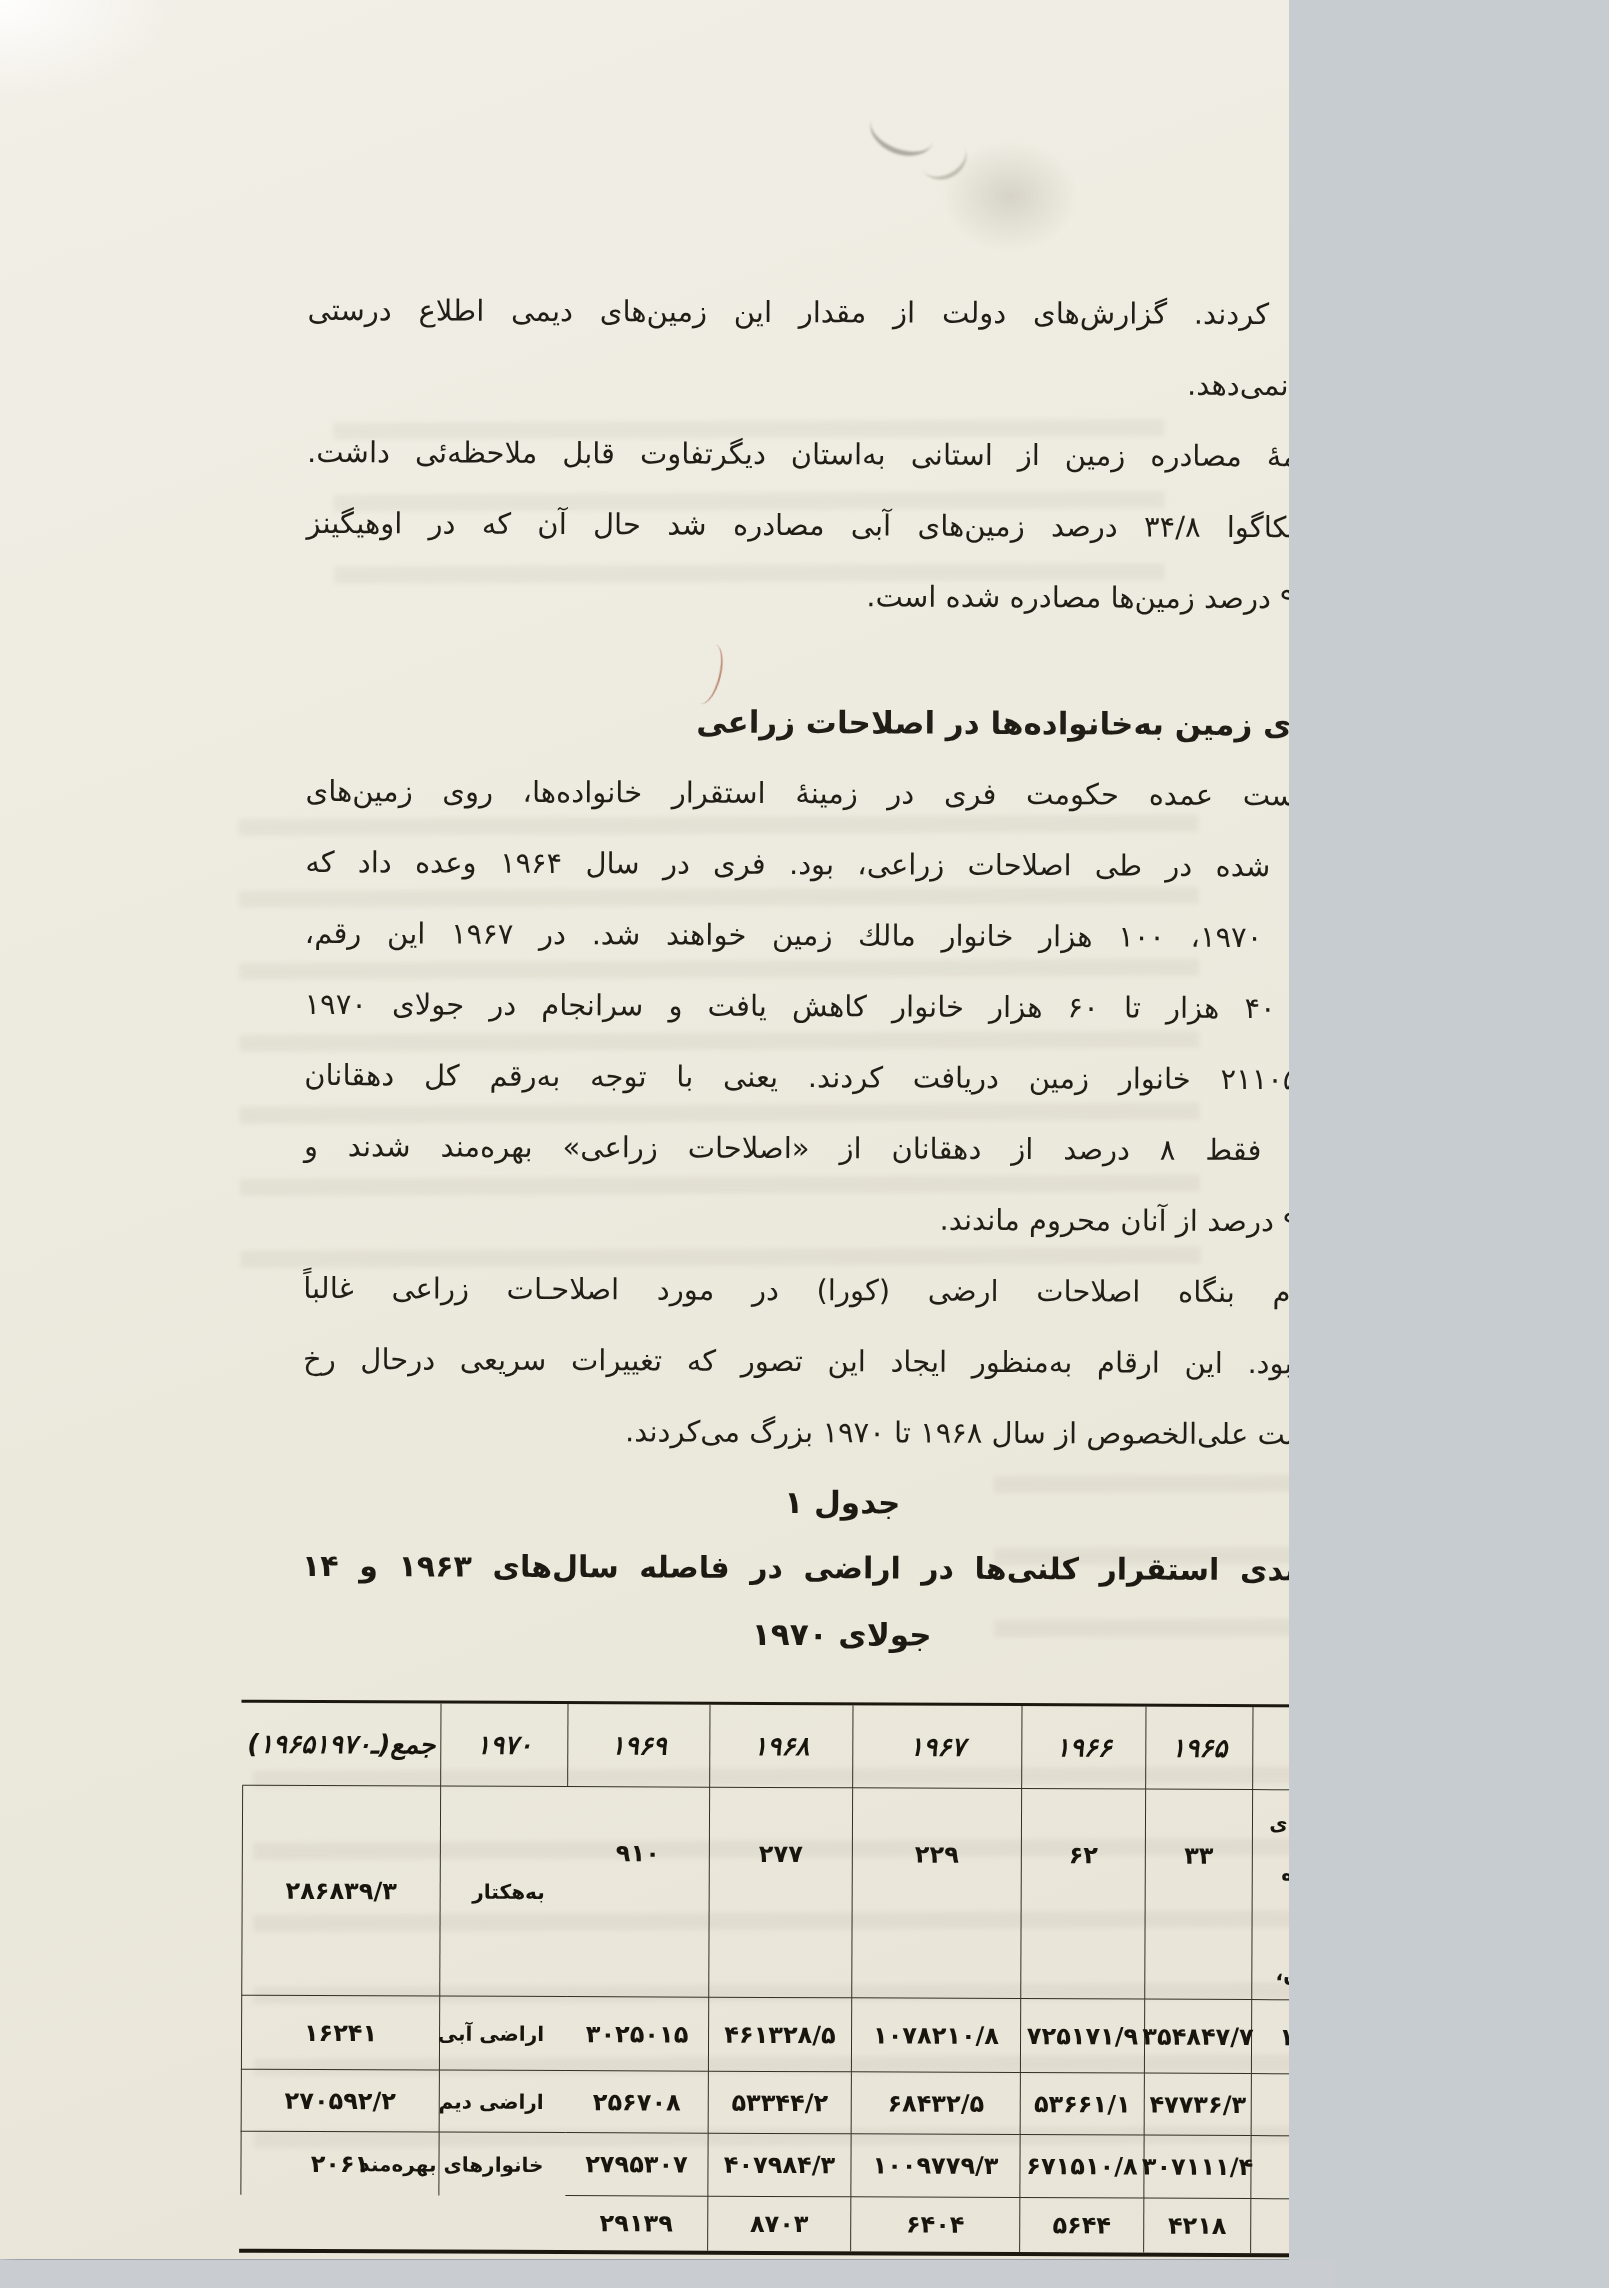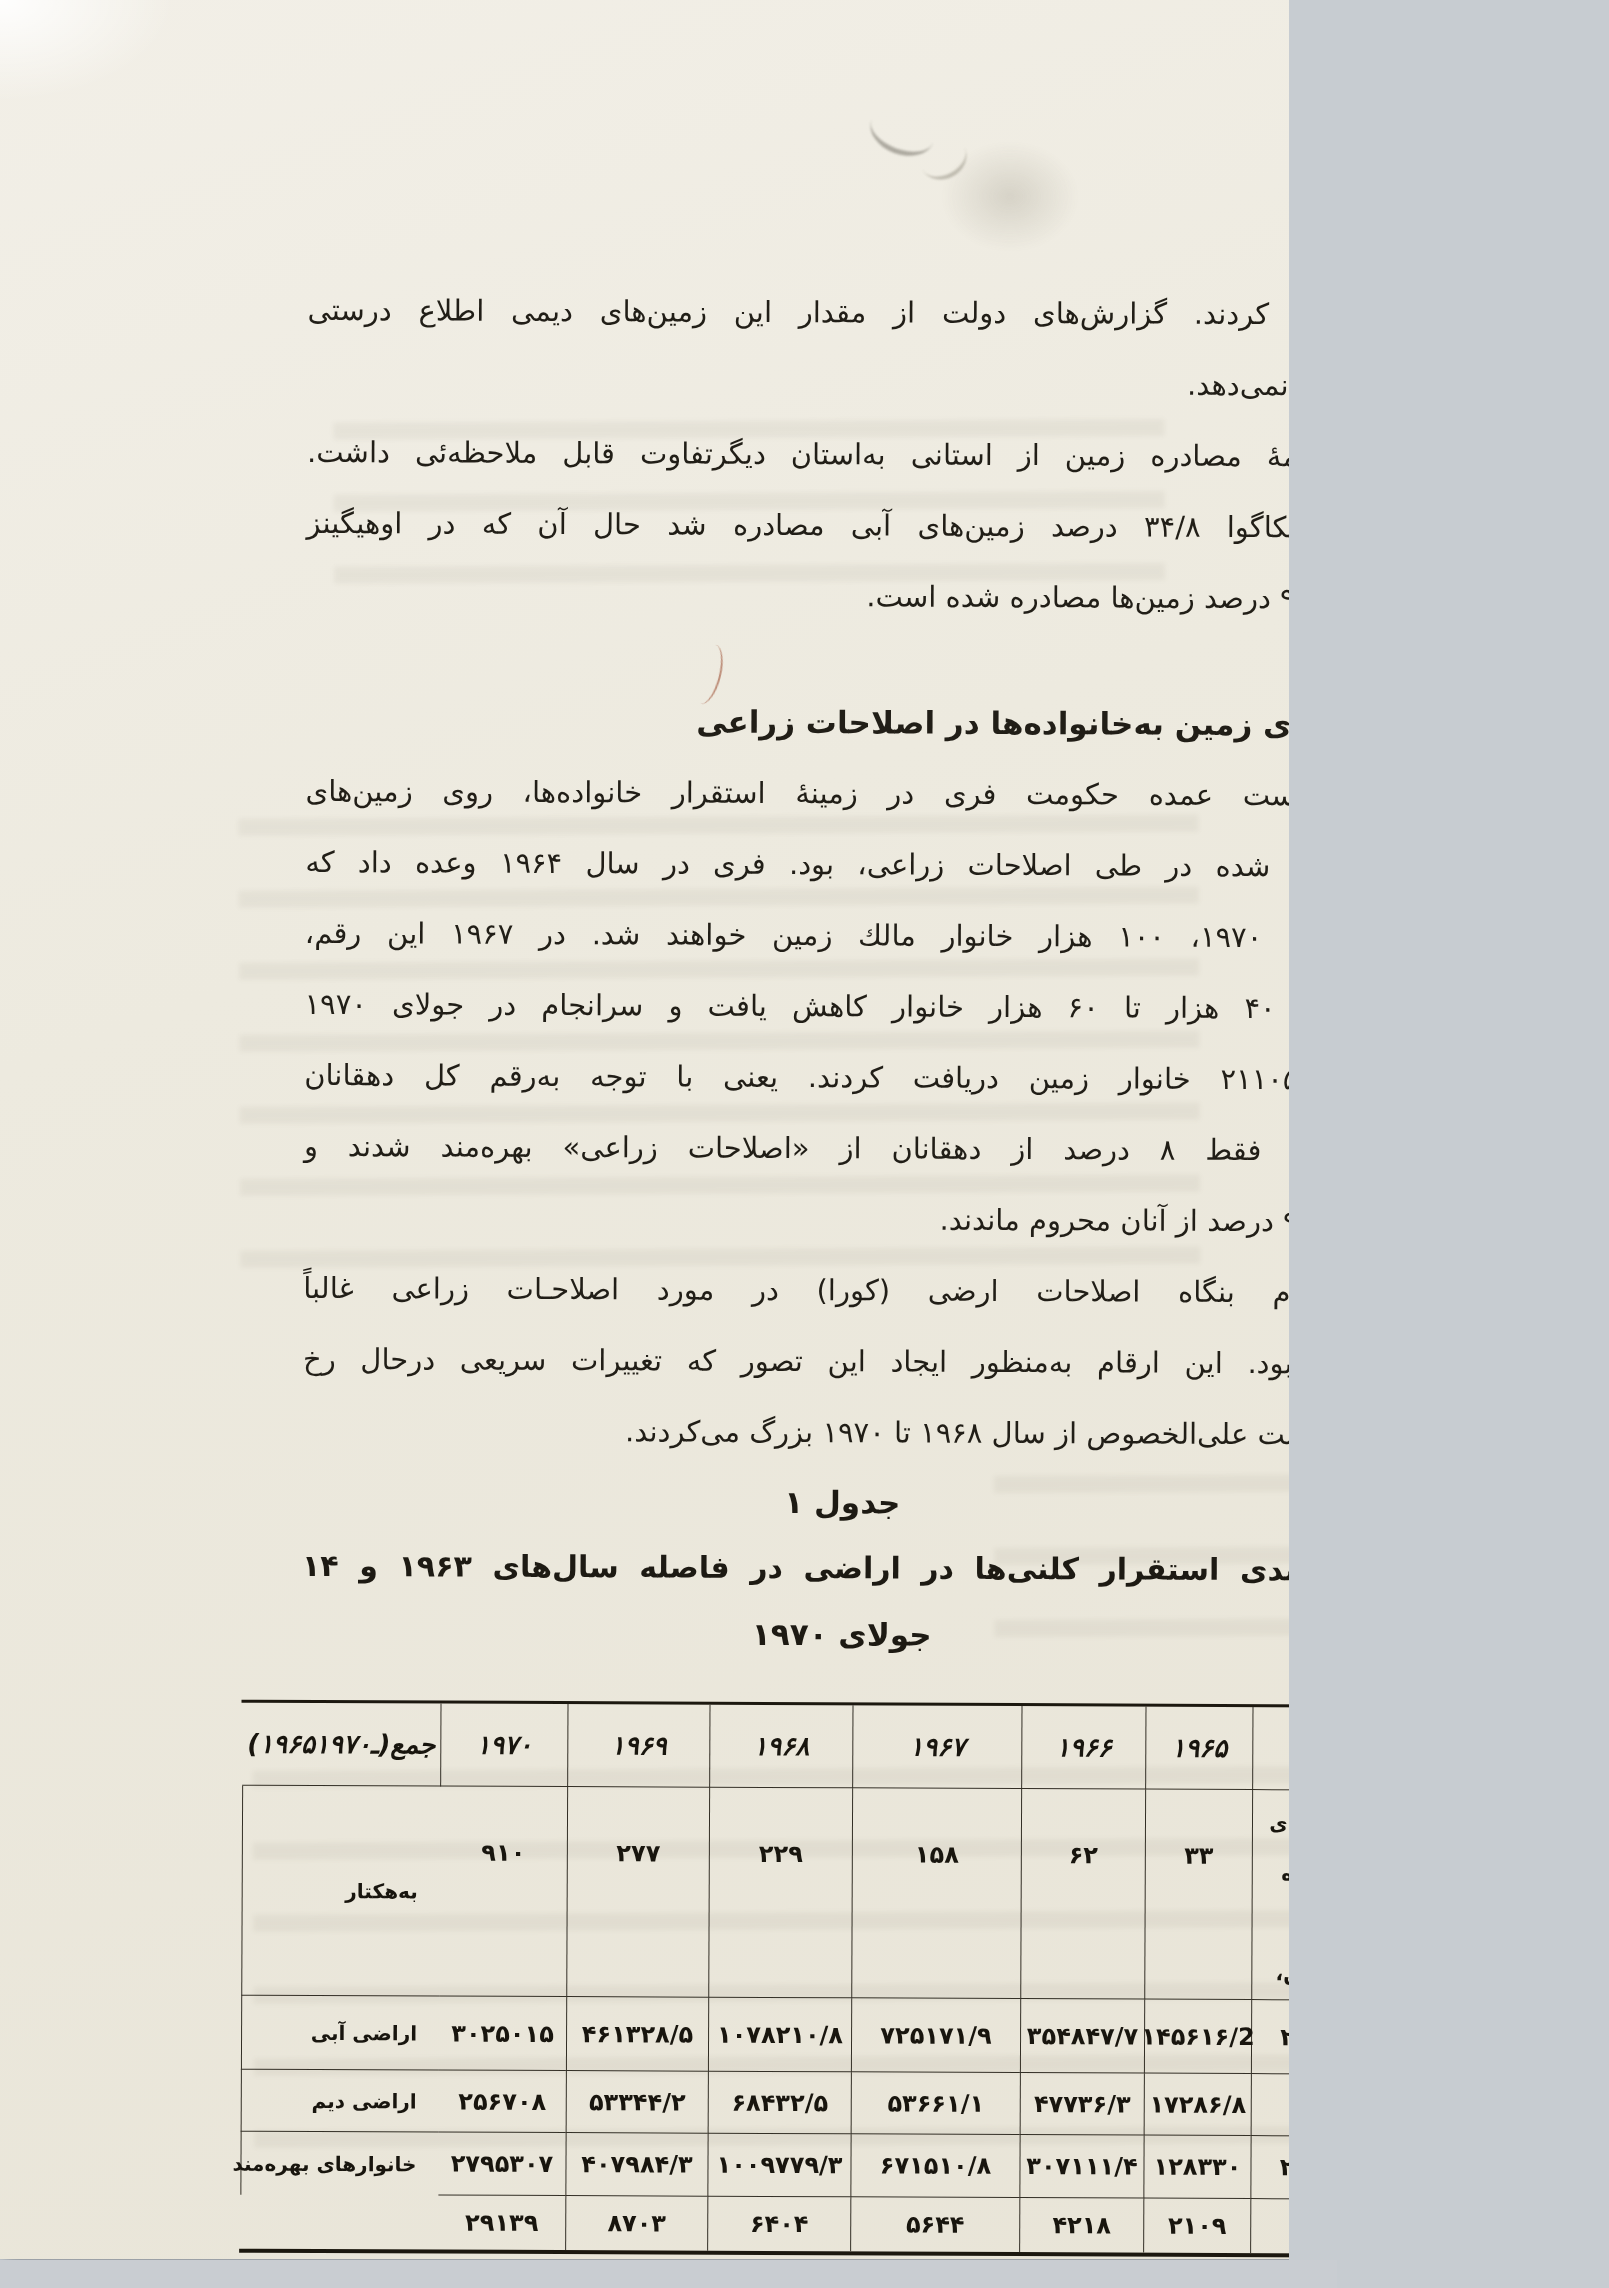--- a/index.html
+++ b/index.html
@@ -151,21 +151,20 @@
         <div class="hdr col-total">جمع(⁦۱۹۶۵ـ۱۹۷۰⁩)</div>
 
         <div class="lab-block">
           <div>تعدادکلنی‌های</div>
           <div>مستقرشده</div>
           <div>دراراضی</div>
           <div>میزان زمین،</div>
         </div>
         <div class="v1">۳۳</div>
         <div class="v1">۶۲</div>
-        <div class="v1">۱۵۸</div>
         <div class="v1">۲۲۹</div>
         <div class="v1">۲۷۷</div>
         <div class="v1 col-total">۹۱۰</div>
 
         <div class="lab">به‌هکتار</div>
         <div>۲۸۶۸۳۹/۳</div>
         <div>۱۴۵۶۱۶/2</div>
         <div>۳۵۴۸۴۷/۷</div>
         <div>۷۲۵۱۷۱/۹</div>
         <div>۱۰۷۸۲۱۰/۸</div>

